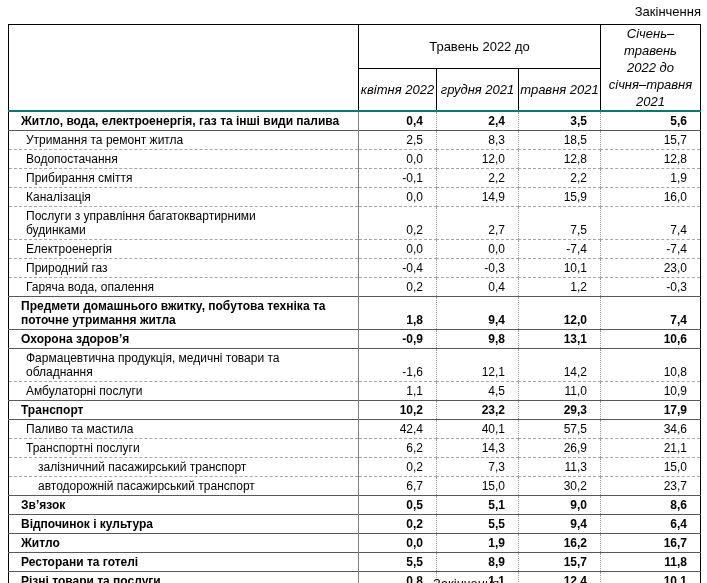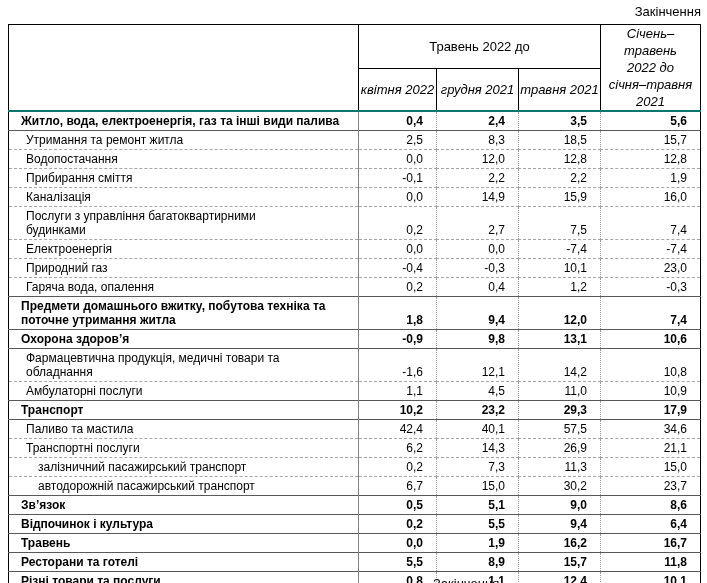--- a/index.html
+++ b/index.html
@@ -236,21 +236,21 @@
         <td class="v">8,6</td>
       </tr>
       <tr class="bold">
         <td class="name i0">Відпочинок і культура</td>
         <td class="v v0">0,2</td>
         <td class="v">5,5</td>
         <td class="v">9,4</td>
         <td class="v">6,4</td>
       </tr>
       <tr class="bold">
-        <td class="name i0">Травень</td>
+        <td class="name i0">Житло</td>
         <td class="v v0">0,0</td>
         <td class="v">1,9</td>
         <td class="v">16,2</td>
         <td class="v">16,7</td>
       </tr>
       <tr class="bold">
         <td class="name i0">Ресторани та готелі</td>
         <td class="v v0">5,5</td>
         <td class="v">8,9</td>
         <td class="v">15,7</td>

